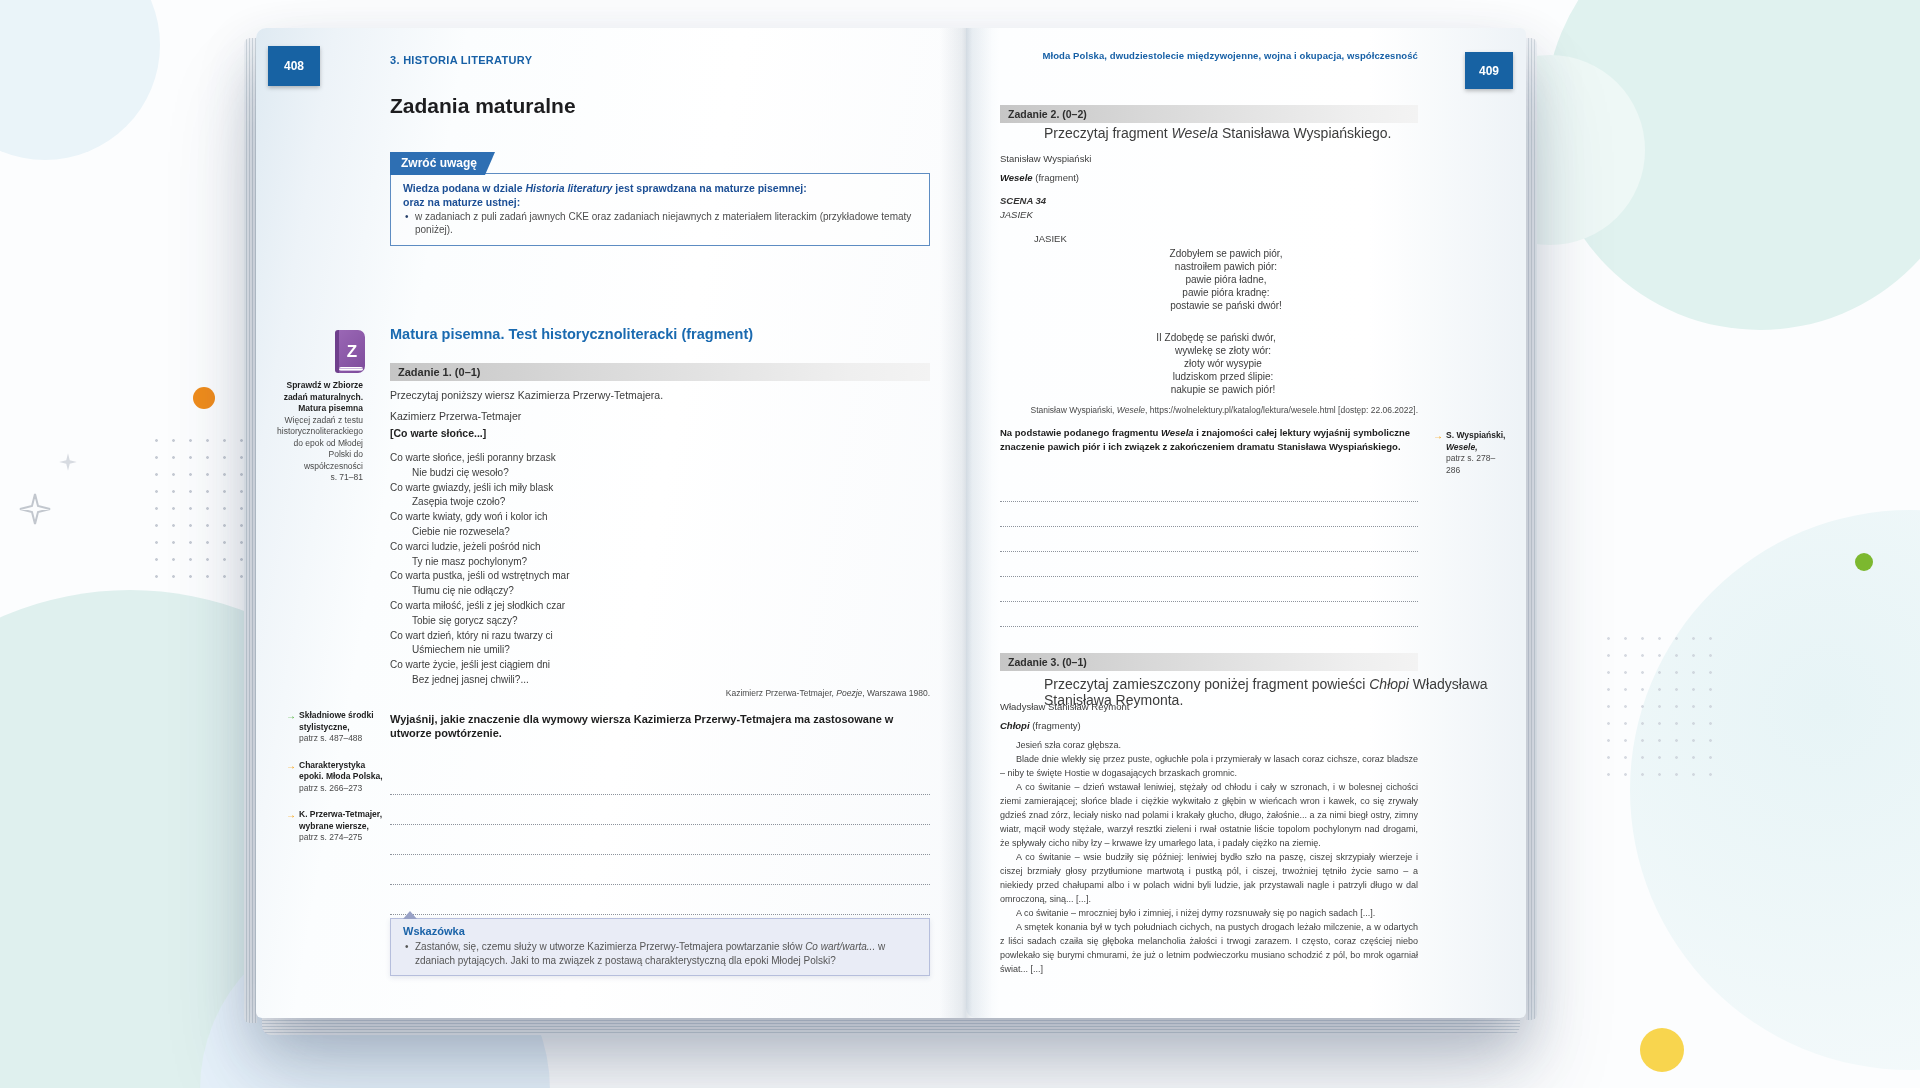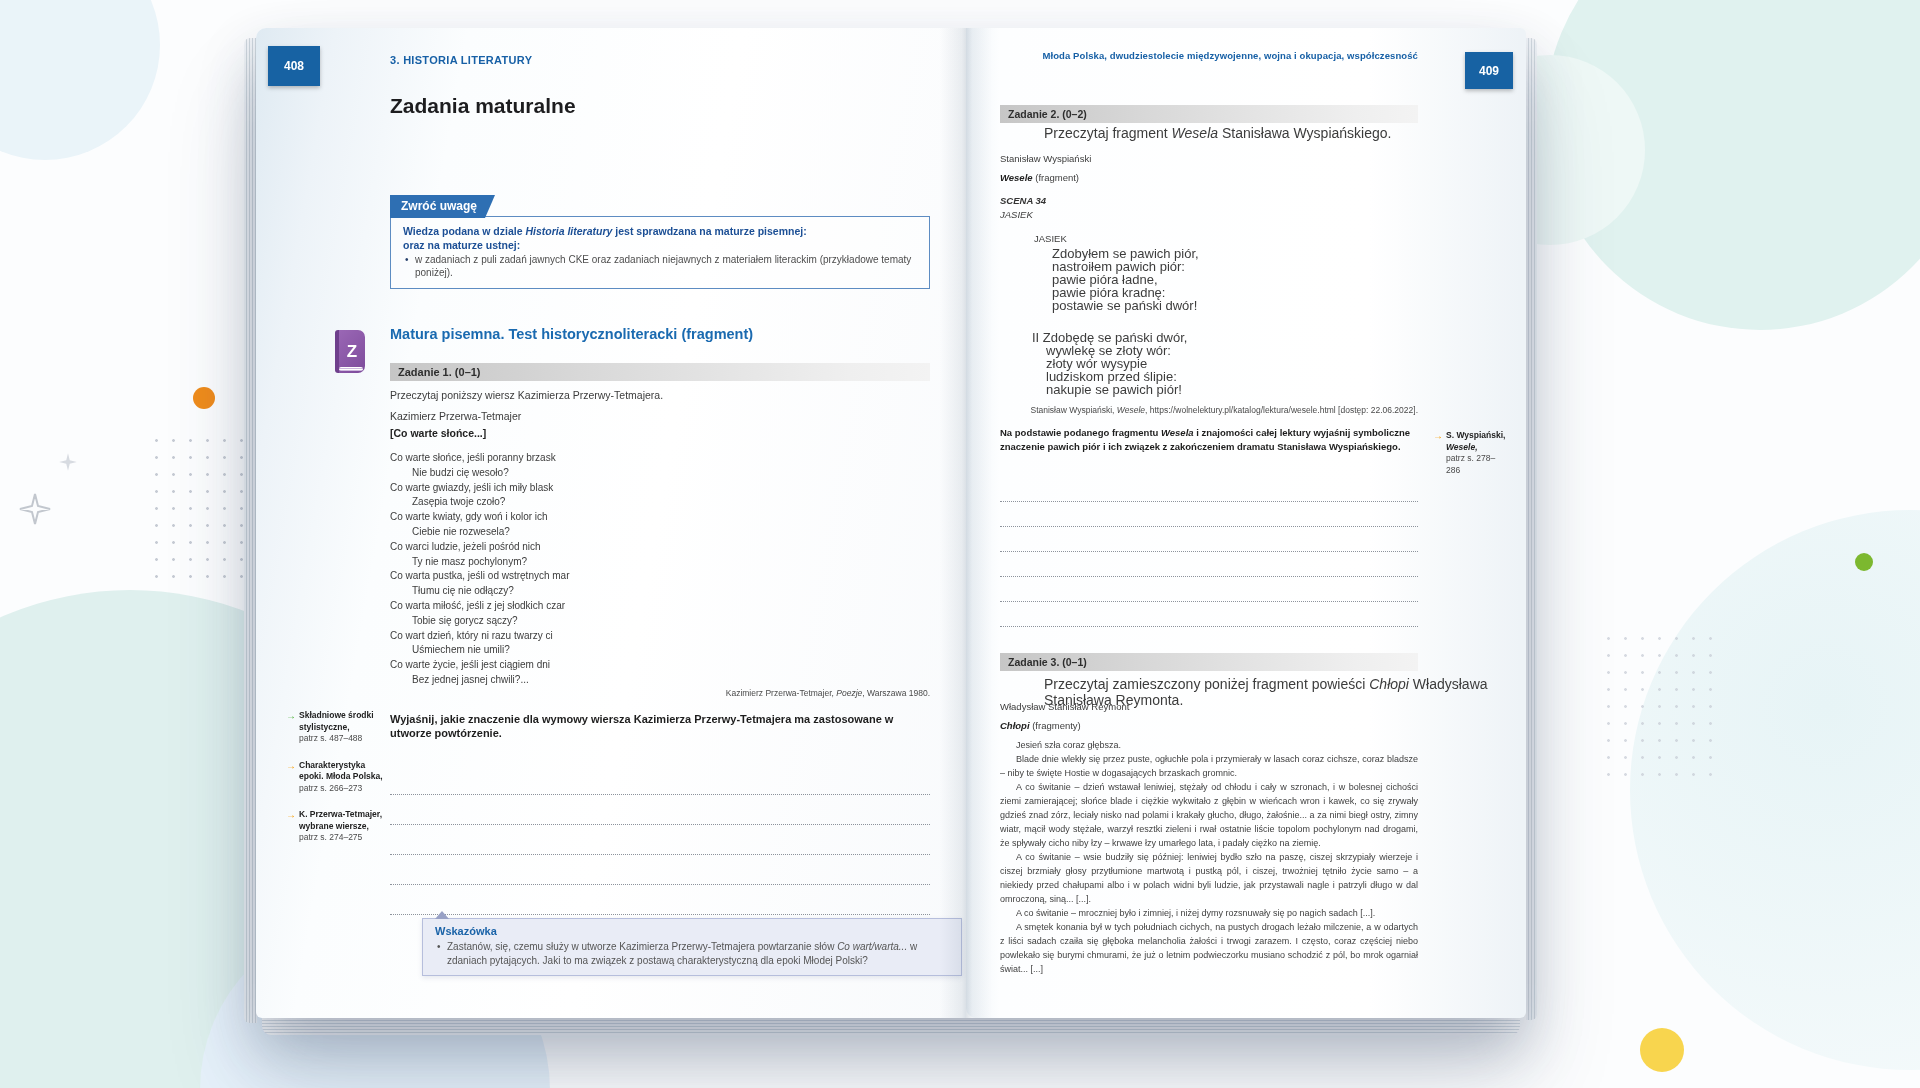--- a/index.html
+++ b/index.html
@@ -23,21 +23,21 @@
   .dot-green{left:1855px;top:553px;width:18px;height:18px;background:#7cb82f;}
   .dot-yellow{left:1640px;top:1028px;width:44px;height:44px;background:#f8d54e;}
   .sparkle{position:absolute;z-index:0;color:#c9ced6;}
 
   
   .book{position:absolute;left:232px;top:24px;width:1320px;height:1045px;z-index:1;}
   .pages-wrap{position:absolute;left:24px;top:4px;width:1270px;height:990px;border-radius:10px;
     box-shadow:0 30px 55px rgba(44,62,92,.28), 0 60px 95px rgba(44,62,92,.16);}
   .page{position:absolute;top:0;height:990px;}
   .page-left{left:0;width:710px;border-radius:10px 0 0 6px;
-    background:linear-gradient(100deg,#dfeaf2 0%,#edf3f8 9%,#fbfdfe 24%,#ffffff 55%,#f8fafc 100%);padding-left:32px;}
+    background:linear-gradient(100deg,#dfeaf2 0%,#edf3f8 9%,#fbfdfe 24%,#ffffff 55%,#f8fafc 100%);}
   .page-right{left:710px;width:560px;border-radius:0 6px 6px 10px;
     background:linear-gradient(90deg,#eff4f8 0%,#fdfeff 6%,#ffffff 72%,#eef3f7 99%);}
   .spine{position:absolute;left:684px;top:0;width:52px;height:990px;z-index:4;pointer-events:none;
     background:linear-gradient(90deg,rgba(70,95,120,0) 0%,rgba(70,95,120,.10) 42%,rgba(70,95,120,.17) 50%,rgba(70,95,120,.06) 62%,rgba(70,95,120,0) 100%);}
   .stack-bottom{position:absolute;left:30px;top:994px;width:1258px;height:17px;border-radius:0 0 9px 9px;
     background:repeating-linear-gradient(180deg,#ffffff 0 2px,#d8dfe5 2px 3px);}
   .stack-left{position:absolute;left:12px;top:14px;width:13px;height:985px;border-radius:6px 0 0 6px;
     background:repeating-linear-gradient(90deg,#f2f5f8 0 2px,#cfd7dd 2px 3px);}
   .stack-right{position:absolute;left:1294px;top:14px;width:11px;height:982px;border-radius:0 6px 6px 0;
     background:repeating-linear-gradient(90deg,#f2f5f8 0 2px,#d3dae0 2px 3px);}
@@ -53,21 +53,21 @@
   .it{font-style:italic;}
   .right-align{text-align:right;}
   .source{font-size:8.5px;color:#4a4a4a;}
   .ansline{border-bottom:1.5px dotted #8d939c;}
 
   
   .page-title{font-size:21px;font-weight:bold;color:#1d1d1f;}
   .notice{width:540px;}
   .notice-tab{display:inline-block;position:relative;z-index:2;background:#2e6fb3;color:#fff;
     font-weight:bold;font-size:12px;padding:4px 18px 5px 11px;
-    clip-path:polygon(0 0,100% 0,calc(100% - 10px) 100%,0 100%);margin-top:43px;}
+    clip-path:polygon(0 0,100% 0,calc(100% - 10px) 100%,0 100%);}
   .notice-box{border:1.5px solid #5d8cc2;margin-top:-2px;padding:7px 12px 8px;background:rgba(255,255,255,.4);}
   .notice-lead{color:#1c4f95;font-weight:bold;font-size:10.5px;line-height:14px;}
   .notice-box ul{margin:1px 0;padding:0;list-style:none;}
   .notice-box li{font-size:10px;color:#4d4d4d;line-height:13px;padding-left:12px;position:relative;}
   .notice-box li::before{content:"•";position:absolute;left:2px;color:#27406b;}
   .section-heading{font-size:14.5px;font-weight:bold;color:#1a6ab0;}
   .intro{font-size:10.5px;color:#3c3c3c;}
   .poem-author{font-size:10.5px;color:#3c3c3c;}
   .poem-title{font-size:10.5px;font-weight:bold;color:#222;}
   .poem .pline{font-size:10px;color:#3c3c3c;line-height:14.8px;}
@@ -102,21 +102,21 @@
   
   .chapter-right{font-size:9.5px;font-weight:bold;color:#1760a6;text-align:right;letter-spacing:.1px;}
   .rp .banner{font-size:10.5px;}
   .rp .intro{font-size:14px;margin-left:44px;}
   .rp .poem-author{font-size:9.5px;}
   .work-title{font-weight:bold;font-style:italic;font-size:9.5px;color:#222;}
   .work-suffix{font-size:9.5px;color:#3c3c3c;}
   .scene{font-size:9.5px;font-weight:bold;font-style:italic;color:#333;}
   .scene-char{font-size:9.5px;font-style:italic;color:#3c3c3c;}
   .speaker{font-size:9.5px;color:#3c3c3c;padding-left:34px;}
-  .stanza .sline,.stanza .pline{font-size:13px;color:#3c3c3c;line-height:13px;}
+  .stanza .sline,.stanza .pline{font-size:10px;color:#3c3c3c;line-height:13px;text-align:center;}
   .stanza-1{padding-left:52px;}
   .stanza-2{padding-left:32px;}
   .stanza-2 .ind2{padding-left:14px;}
   .rp .question{font-size:9.5px;line-height:13.5px;}
   .answers-right .ansline{height:25px;}
   .margin-note-right{position:absolute;left:467px;top:402px;width:76px;padding-left:13px;font-size:8.5px;line-height:11.5px;}
   .margin-note-right .arrow{position:absolute;left:0;top:0;color:#f59b00;font-weight:bold;font-size:10px;}
   .mnr-name{font-weight:bold;color:#222;display:block;}
   .mnr-work{font-weight:bold;font-style:italic;color:#222;display:block;}
   .mnr-ref{color:#4a4a4a;display:block;}
@@ -170,20 +170,25 @@
               <li>w zadaniach z puli zadań jawnych CKE oraz zadaniach niejawnych z materiałem literackim (przykładowe tematy poniżej).</li>
             </ul>
         </div>
       </div>
 
       <div class="abs section-heading" style="left:134px;top:298px;">Matura pisemna. Test historycznoliteracki (fragment)</div>
 
       <div class="zbook">
         <span>Z</span>
       </div>
+      <div class="margin-caption">
+        <span class="cap-bold">Sprawdź w Zbiorze zadań maturalnych. Matura pisemna</span>
+        <span>Więcej zadań z testu historycznoliterackiego do epok od Młodej Polski do współczesności</span>
+        <span style="display:block;">s. 71–81</span>
+      </div>
       <div class="margin-notes">
           <div class="mnote green">
           <span class="arrow">→</span>
           <span class="mn-label">Składniowe środki stylistyczne,</span>
           <span class="mn-ref">patrz s. 487–488</span>
         </div>
           <div class="mnote orange">
           <span class="arrow">→</span>
           <span class="mn-label">Charakterystyka epoki. Młoda Polska,</span>
           <span class="mn-ref">patrz s. 266–273</span>

